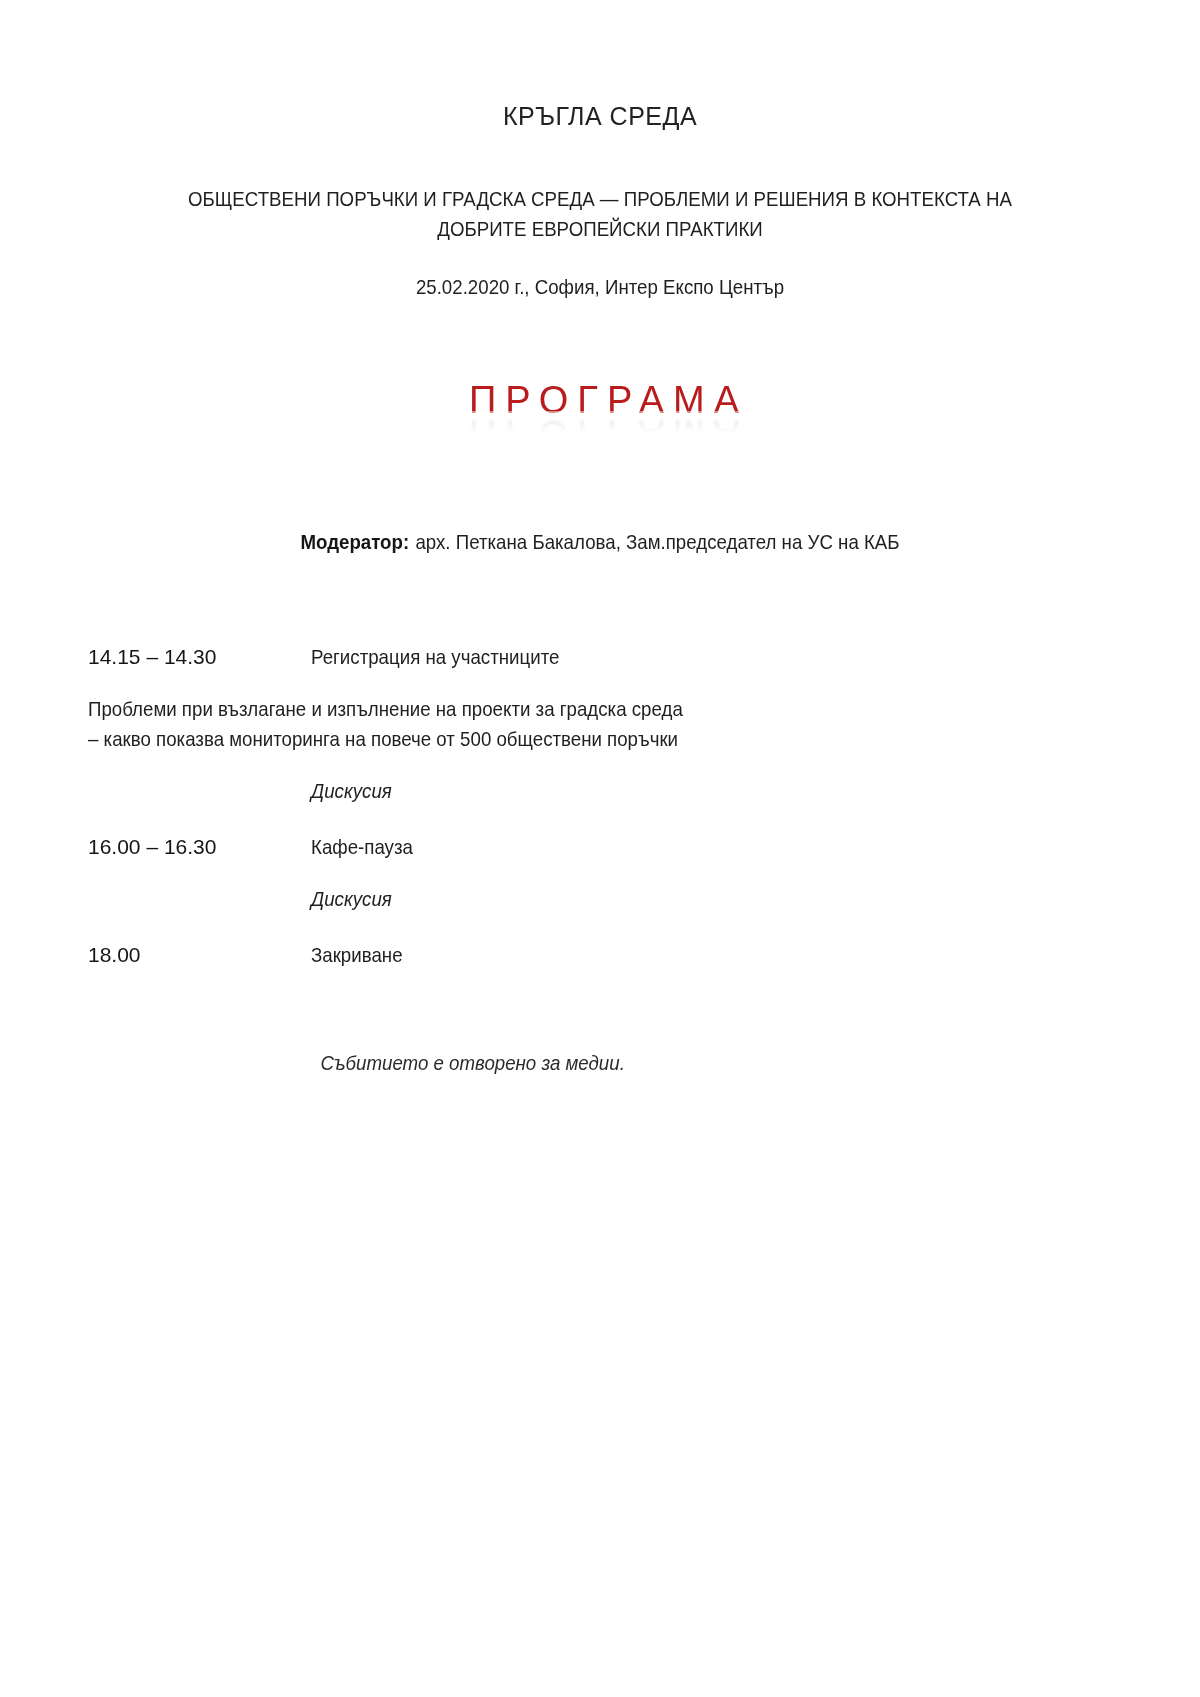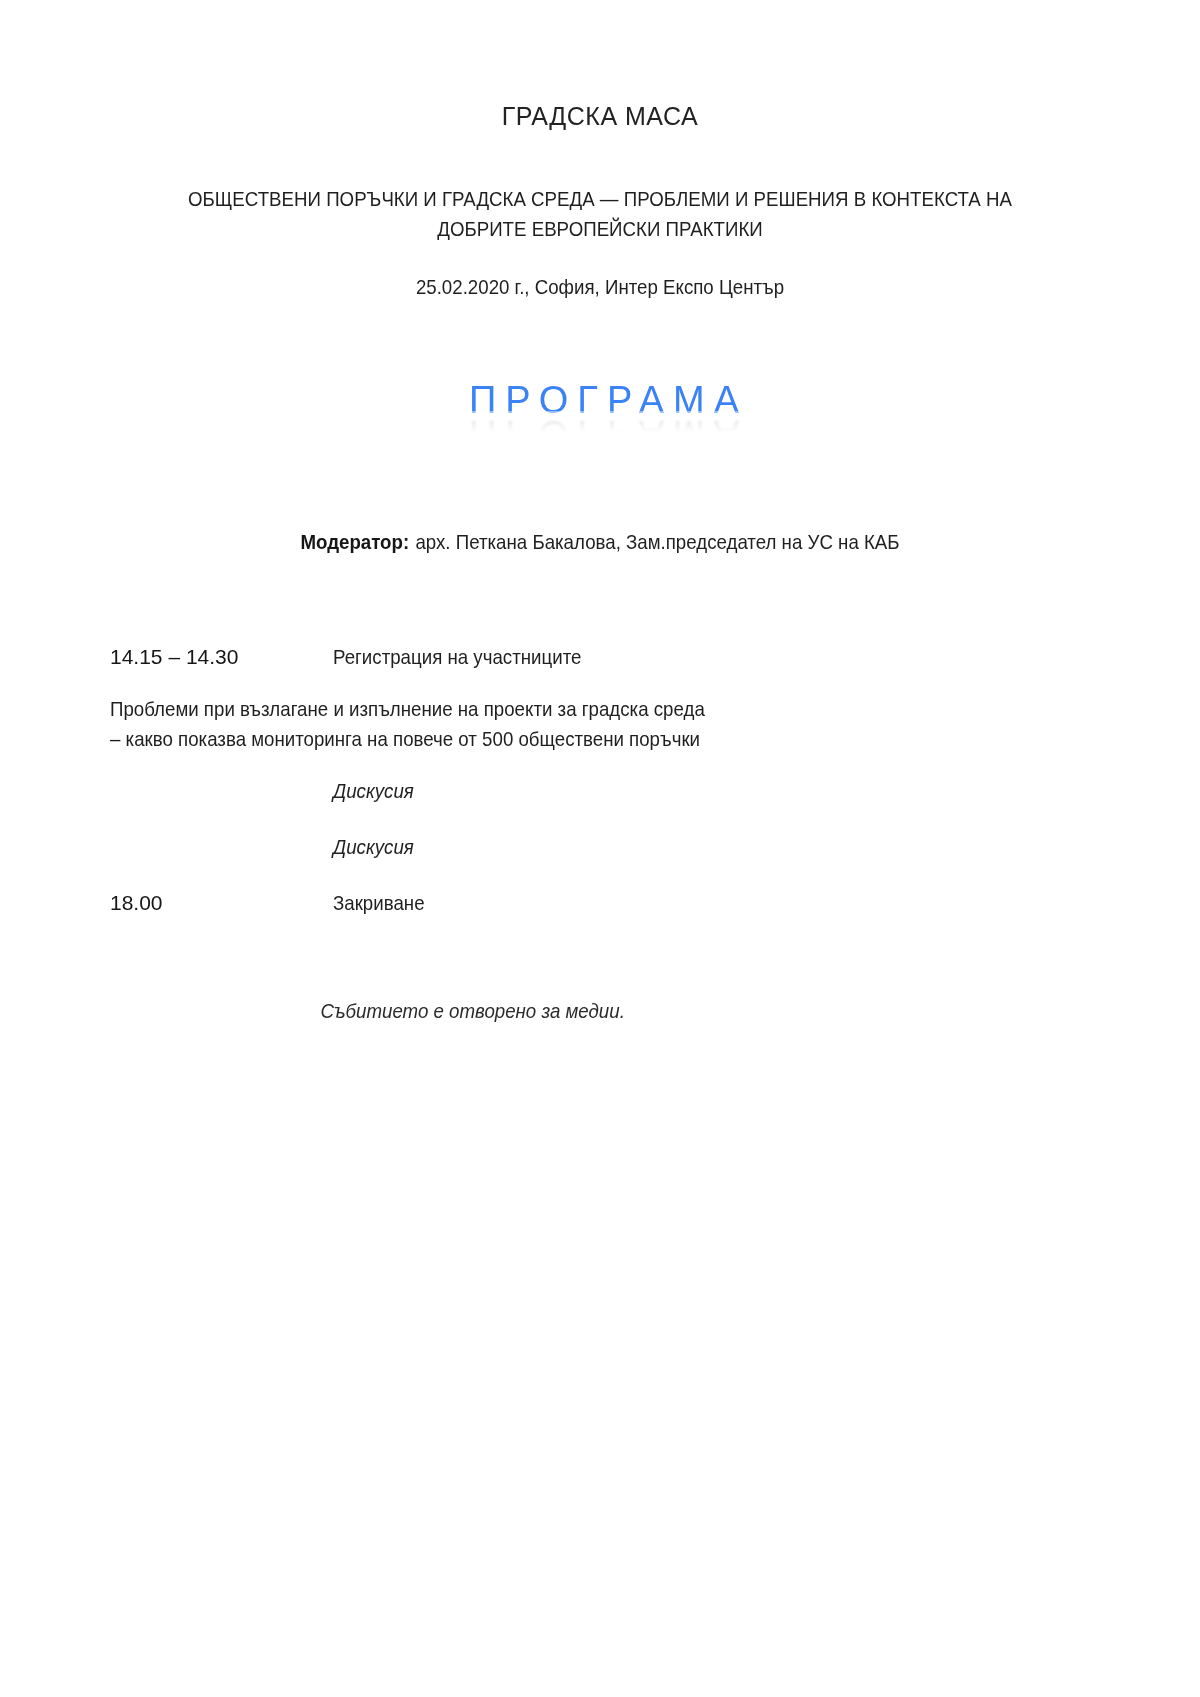--- a/index.html
+++ b/index.html
@@ -38,21 +38,21 @@
     transform: scaleX(0.89);
     transform-origin: center top;
     color: #1f1f1f;
   }
   .ph-text {
     font-size: 38px;
     line-height: 46px;
     letter-spacing: 9px;
     text-indent: 9px;
     text-align: center;
-    color: #3b82f6;
+    color: #b91c1c;
     padding-left: 8px;
   }
   .program-heading { margin-top: 75px; }
   .reflect-wrap {
     position: relative;
     height: 26px;
     margin-top: -12px;
     overflow: hidden;
   }
   .reflect-text {
@@ -74,21 +74,21 @@
     line-height: 30px;
     text-align: center;
     transform: scaleX(0.89);
     transform-origin: center top;
     color: #1f1f1f;
   }
   .moderator .mod-label { font-weight: 700; margin-right: 7px; color: #161616; }
   .schedule { margin-top: 85px; }
   .row {
     display: flex;
-    padding-left: 110px;
+    padding-left: 88px;
     margin-bottom: 22px;
   }
   .row.discussion { margin-bottom: 26px; font-style: italic; }
   .time {
     flex: none;
     width: 223px;
     font-size: 21px;
     line-height: 30px;
     color: #161616;
   }
@@ -110,21 +110,21 @@
     transform: scaleX(0.89);
     transform-origin: left top;
     color: #2a2a2a;
   }
 </style>
 </head>
 <body>
 
 <div class="doc">
 
-  <div class="doc-title">ГРАДСКА МАСА</div>
+  <div class="doc-title">КРЪГЛА СРЕДА</div>
 
   <div class="subtitle">ОБЩЕСТВЕНИ ПОРЪЧКИ И ГРАДСКА СРЕДА — ПРОБЛЕМИ И РЕШЕНИЯ В КОНТЕКСТА НА
 ДОБРИТЕ ЕВРОПЕЙСКИ ПРАКТИКИ</div>
 
   <div class="event-details">25.02.2020 г., София, Интер Експо Център</div>
 
   <div class="ph-text program-heading">ПРОГРАМА</div>
   <div class="reflect-wrap">
     <div class="ph-text reflect-text">ПРОГРАМА</div>
   </div>
@@ -143,20 +143,24 @@
     <div class="row">
       <div class="desc">Проблеми при възлагане и изпълнение на проекти за градска среда
 – какво показва мониторинга на повече от 500 обществени поръчки</div>
     </div>
 
     <div class="row discussion">
       <div class="time"></div>
       <div class="desc">Дискусия</div>
     </div>
 
+    <div class="row">
+      <div class="time">16.00 – 16.30</div>
+      <div class="desc">Кафе-пауза</div>
+    </div>
 
 
     <div class="row discussion">
       <div class="time"></div>
       <div class="desc">Дискусия</div>
     </div>
 
 
     <div class="row">
       <div class="time">18.00</div>

